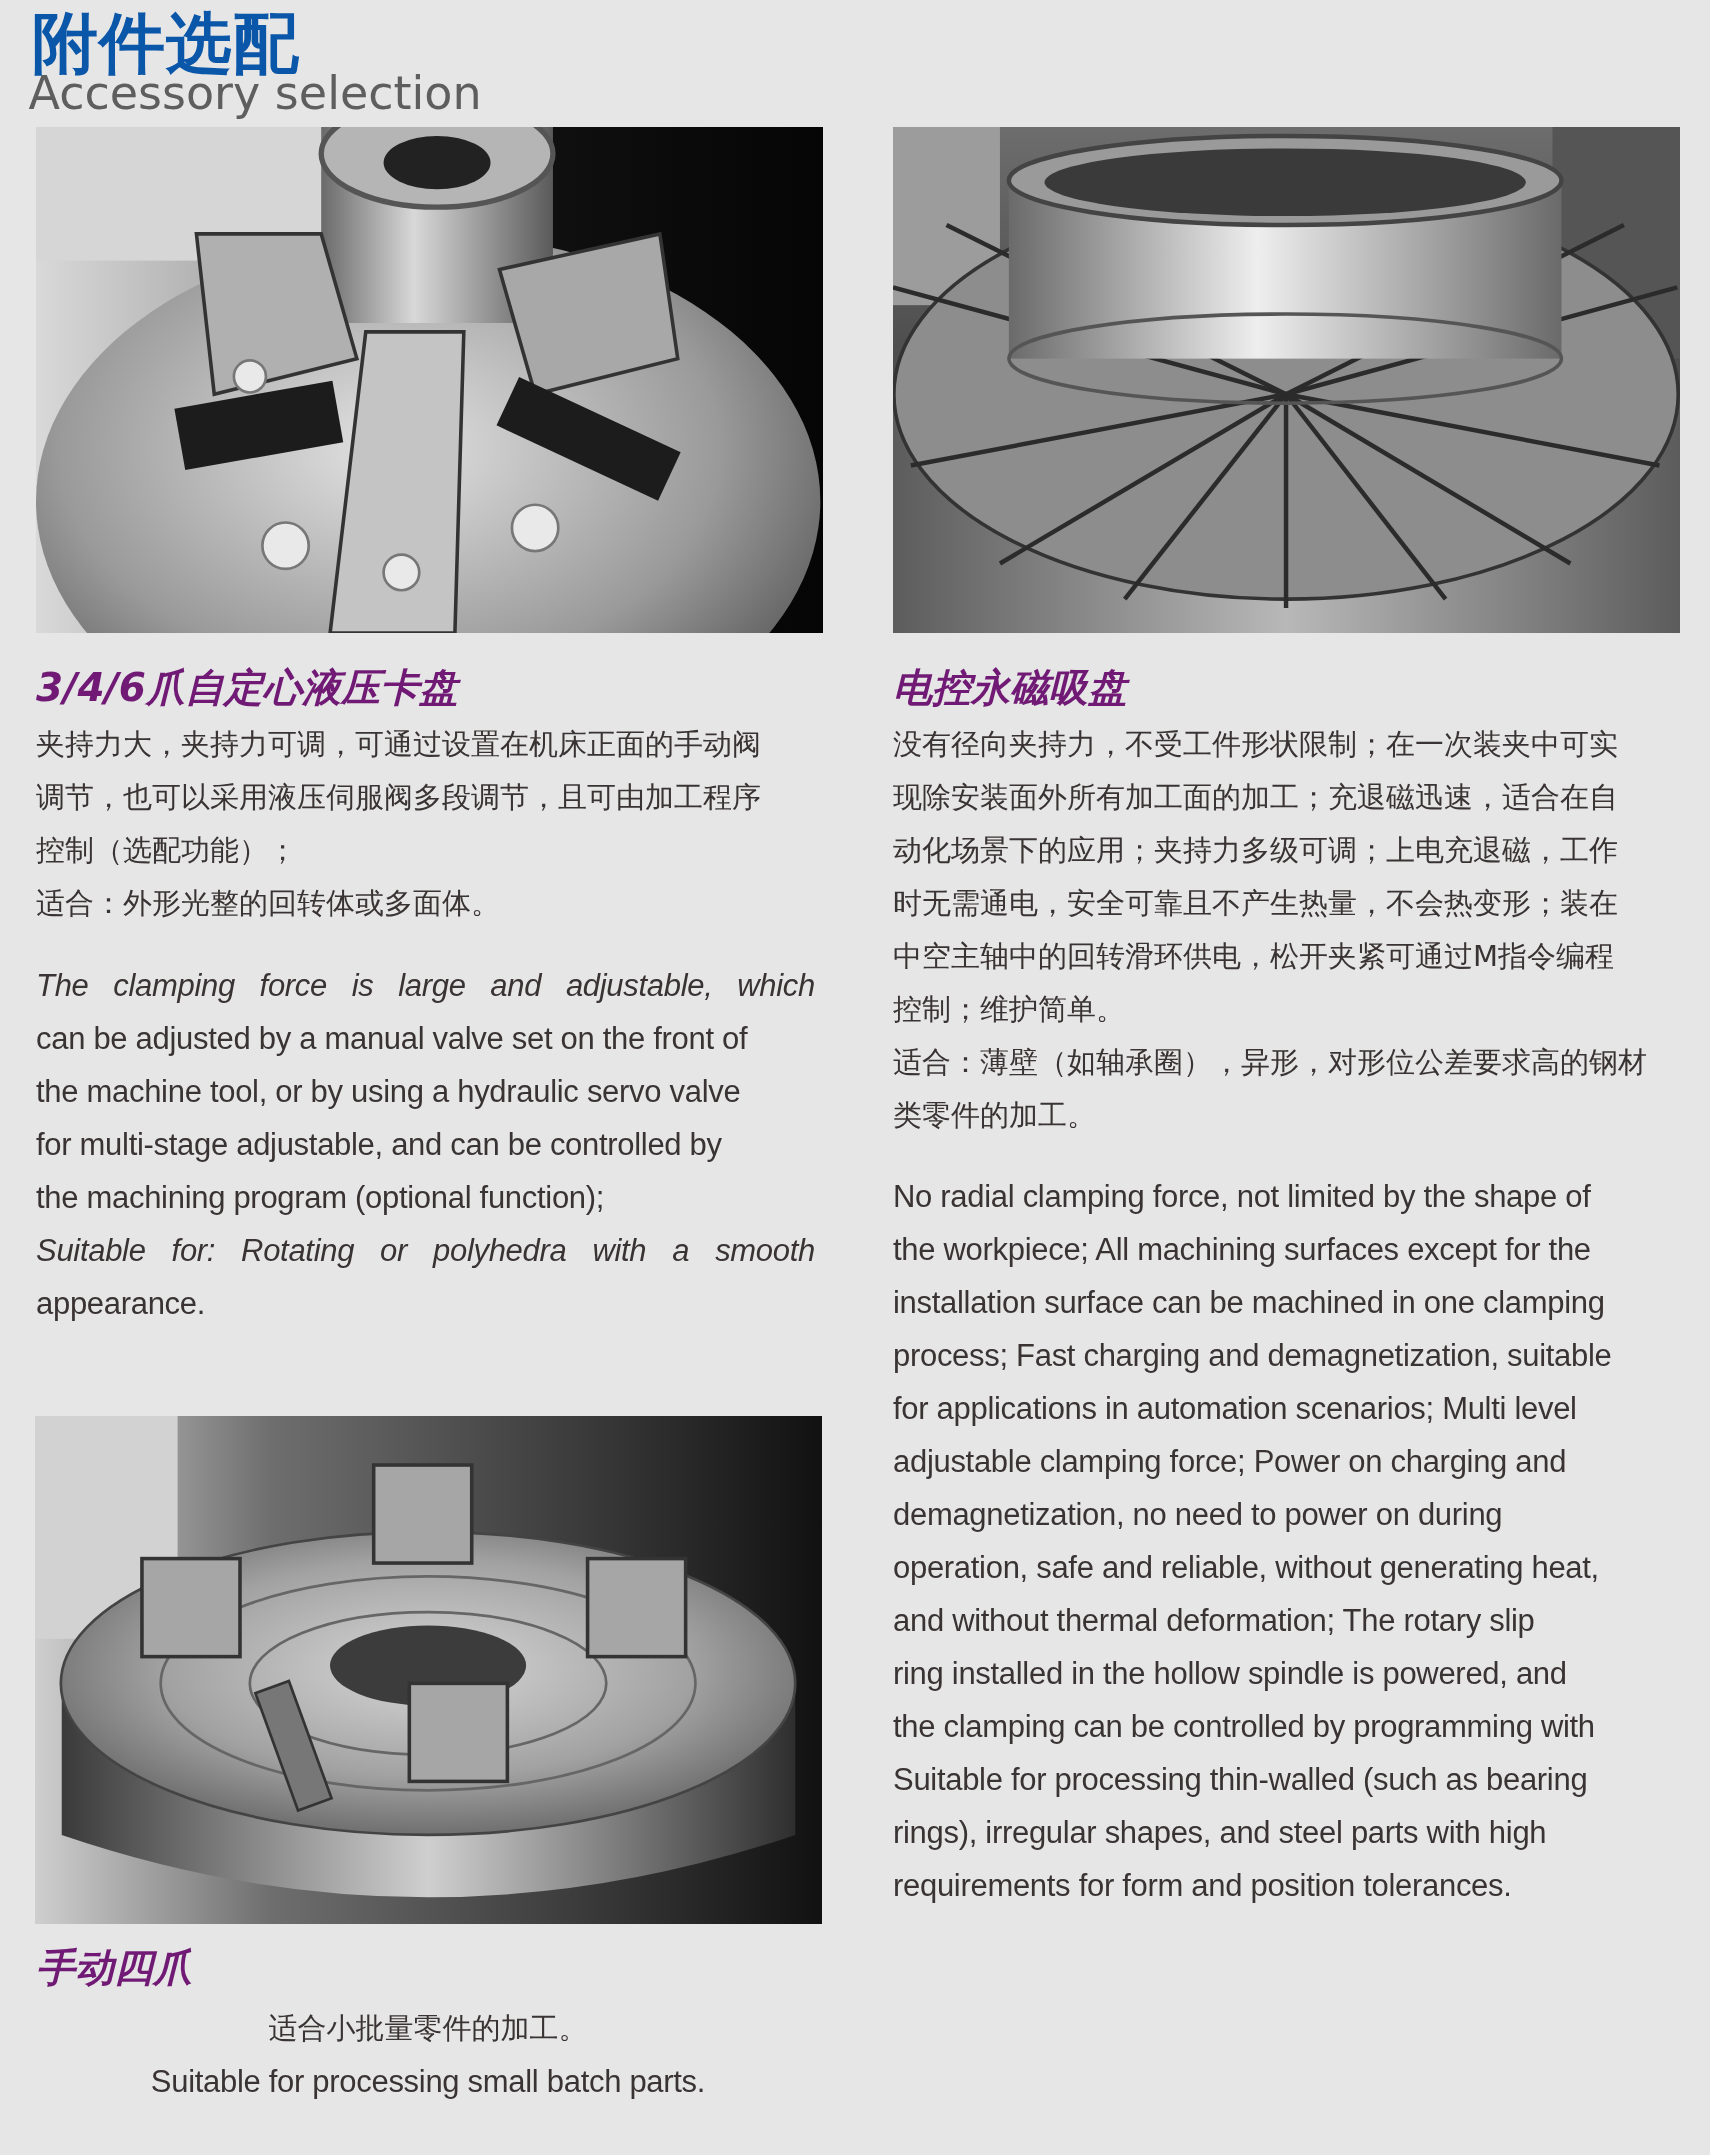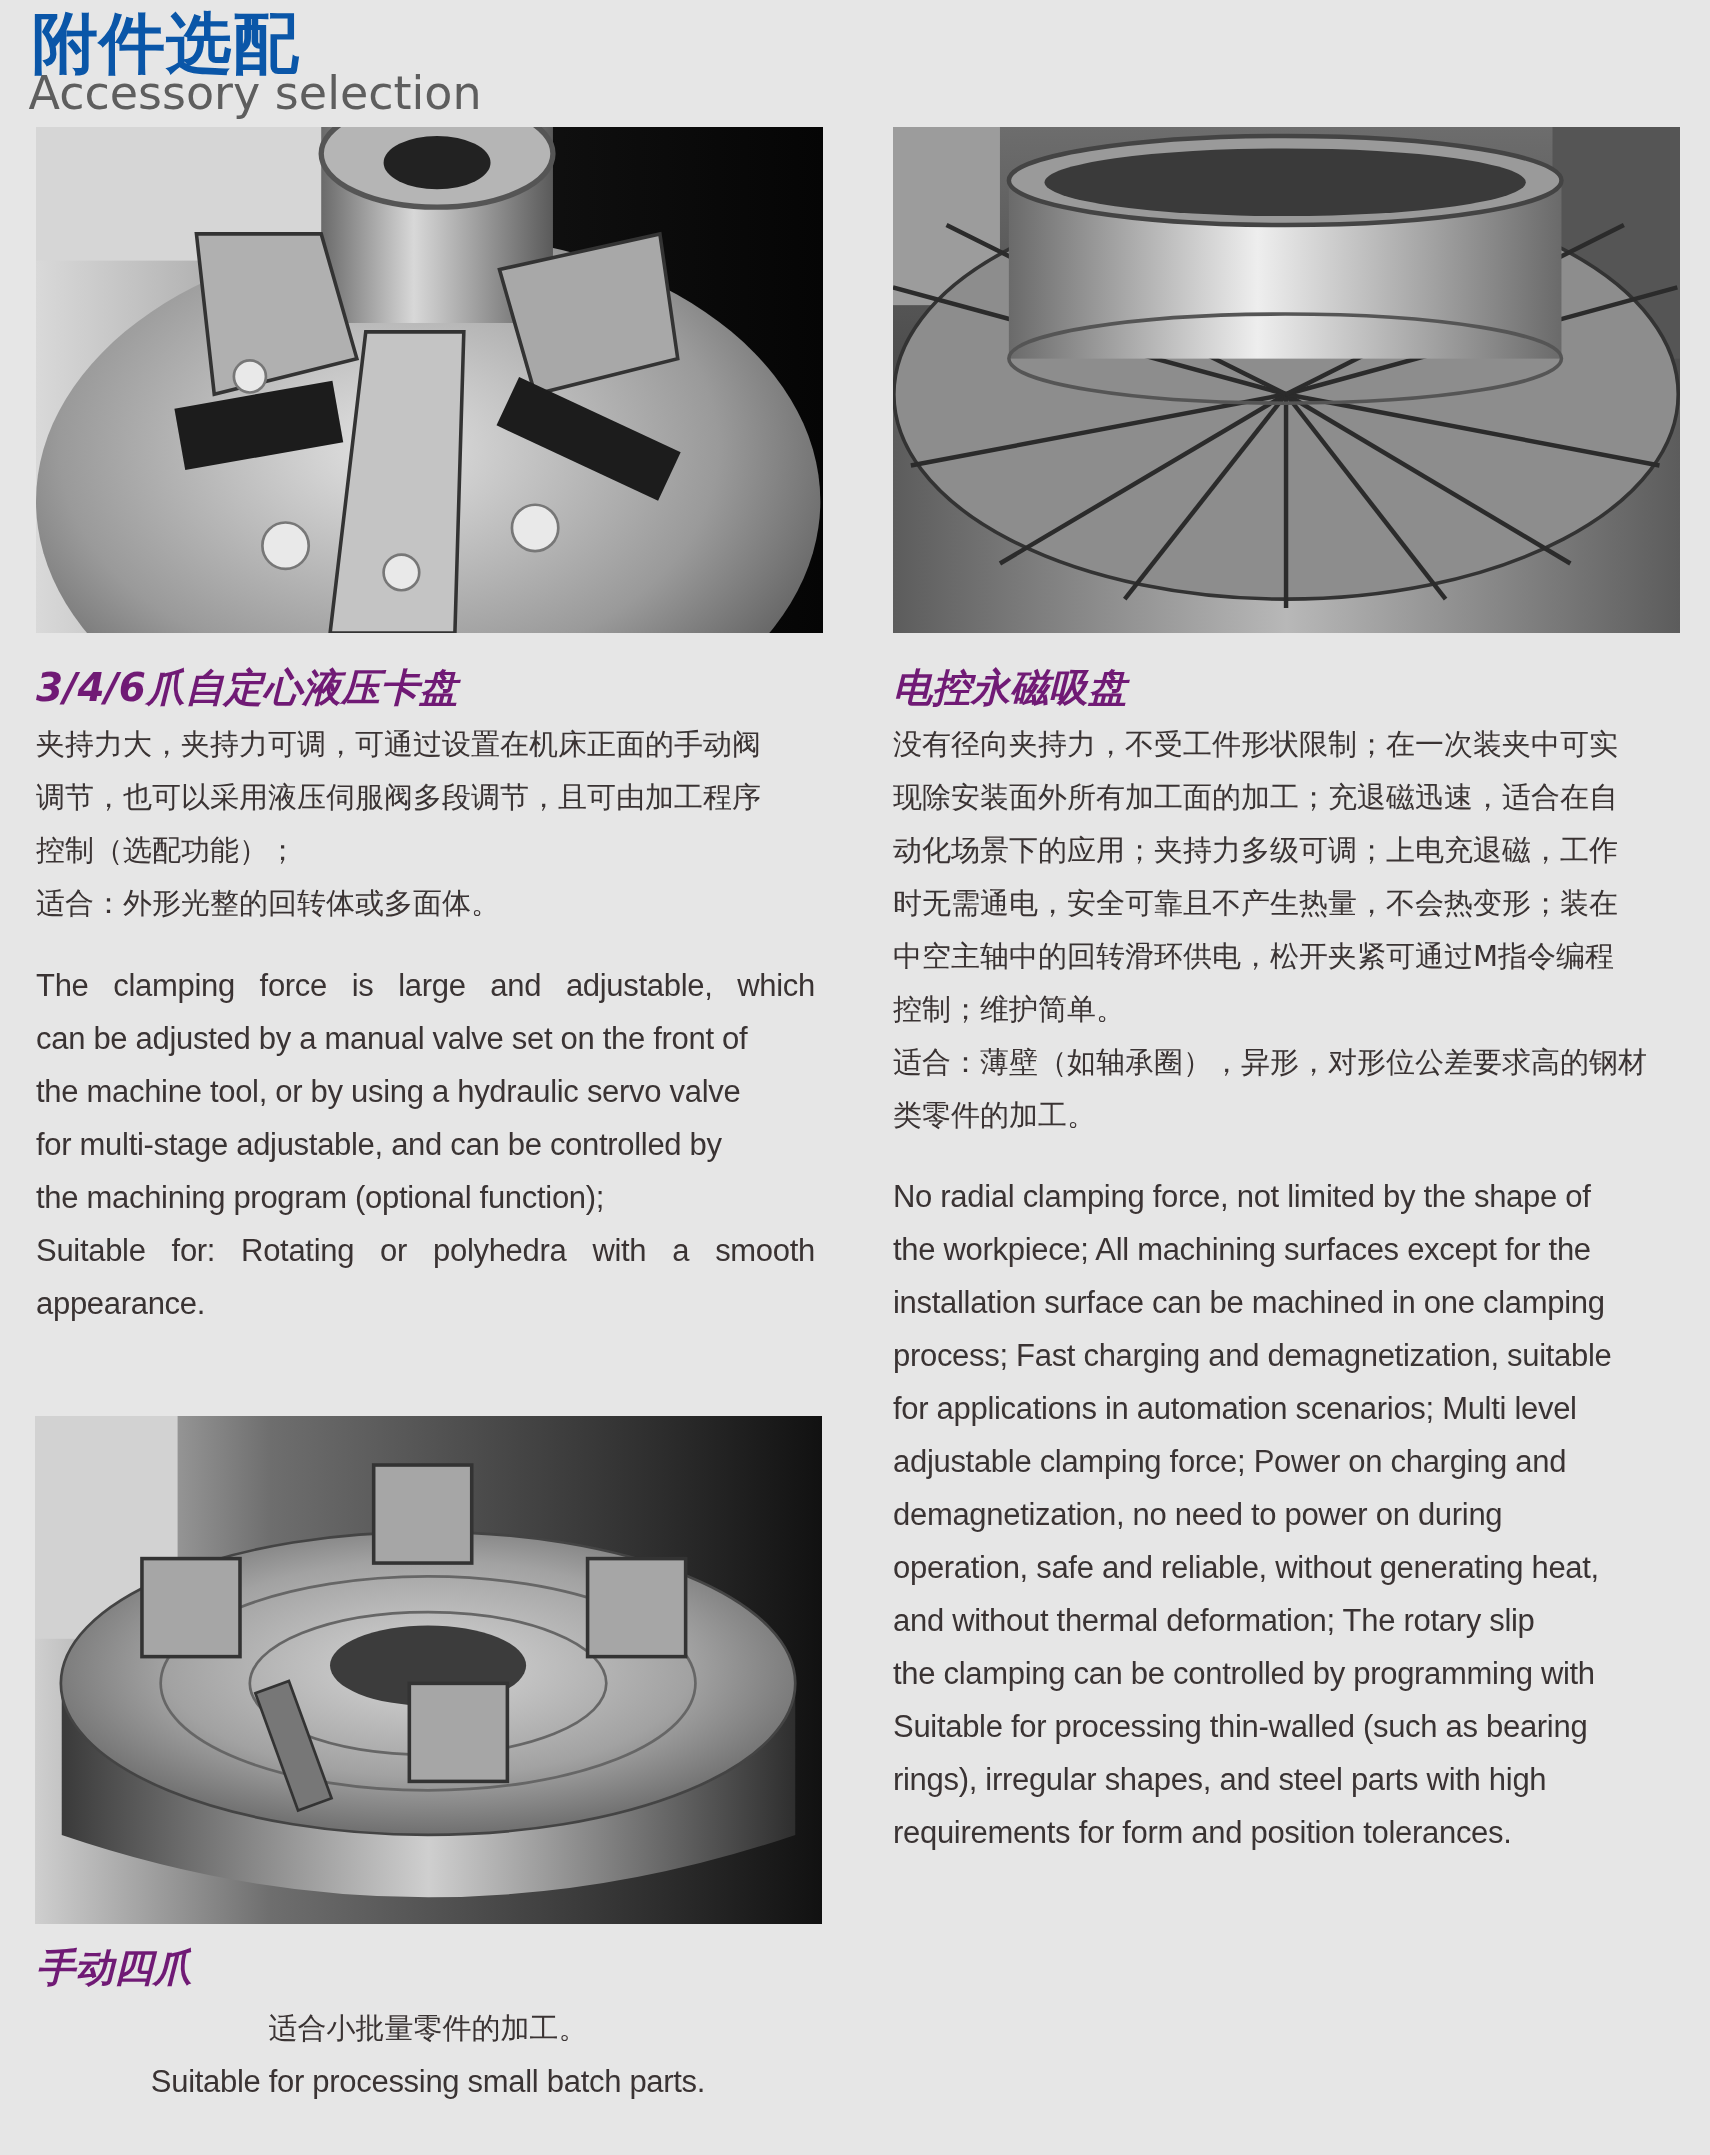--- a/index.html
+++ b/index.html
@@ -27,21 +27,21 @@
       line-height:50px; font-family:"DejaVu Sans", sans-serif; white-space:nowrap;font-style:italic;
     }
     .para { position:absolute; margin:0; }
     .line {
       display:block; height:53px; line-height:53px; white-space:nowrap;
       font-size:29px; color:#3a3333; font-family:"DejaVu Sans", sans-serif;
     }
     .line.en {
       font-family:"Liberation Sans", sans-serif; font-size:31px; letter-spacing:-0.3px;
     }
-    .justify { text-align:justify; text-align-last:justify; white-space:normal; }
+    .justify { text-align:justify; text-align-last:justify; white-space:normal;font-style:italic; }
   </style>
 </head>
 <body>
 
 <div class="title-zh">附件选配</div>
 <div class="title-en">Accessory selection</div>
 
 <div class="photo" style="left:36px; top:127px; width:787px; height:506px;" aria-label="3/4/6-jaw self-centering hydraulic chuck photo">
   <svg viewBox="0 0 883 568" preserveAspectRatio="none">
     <defs>
@@ -160,20 +160,21 @@
 <div class="para" style="left:893px; top:1170px; width:788px;">
   <span class="line en">No radial clamping force, not limited by the shape of</span>
   <span class="line en">the workpiece; All machining surfaces except for the</span>
   <span class="line en">installation surface can be machined in one clamping</span>
   <span class="line en">process; Fast charging and demagnetization, suitable</span>
   <span class="line en">for applications in automation scenarios; Multi level</span>
   <span class="line en">adjustable clamping force; Power on charging and</span>
   <span class="line en">demagnetization, no need to power on during</span>
   <span class="line en">operation, safe and reliable, without generating heat,</span>
   <span class="line en">and without thermal deformation; The rotary slip</span>
+  <span class="line en">ring installed in the hollow spindle is powered, and</span>
   <span class="line en">the clamping can be controlled by programming with</span>
   <span class="line en">Suitable for processing thin-walled (such as bearing</span>
   <span class="line en">rings), irregular shapes, and steel parts with high</span>
   <span class="line en">requirements for form and position tolerances.</span>
 </div>
 
 <div class="photo" style="left:35px; top:1416px; width:787px; height:508px;" aria-label="Manual four-jaw chuck photo">
   <svg viewBox="0 0 883 570" preserveAspectRatio="none">
     <defs>
       <linearGradient id="bg3" x1="0" y1="0" x2="1" y2="0">

